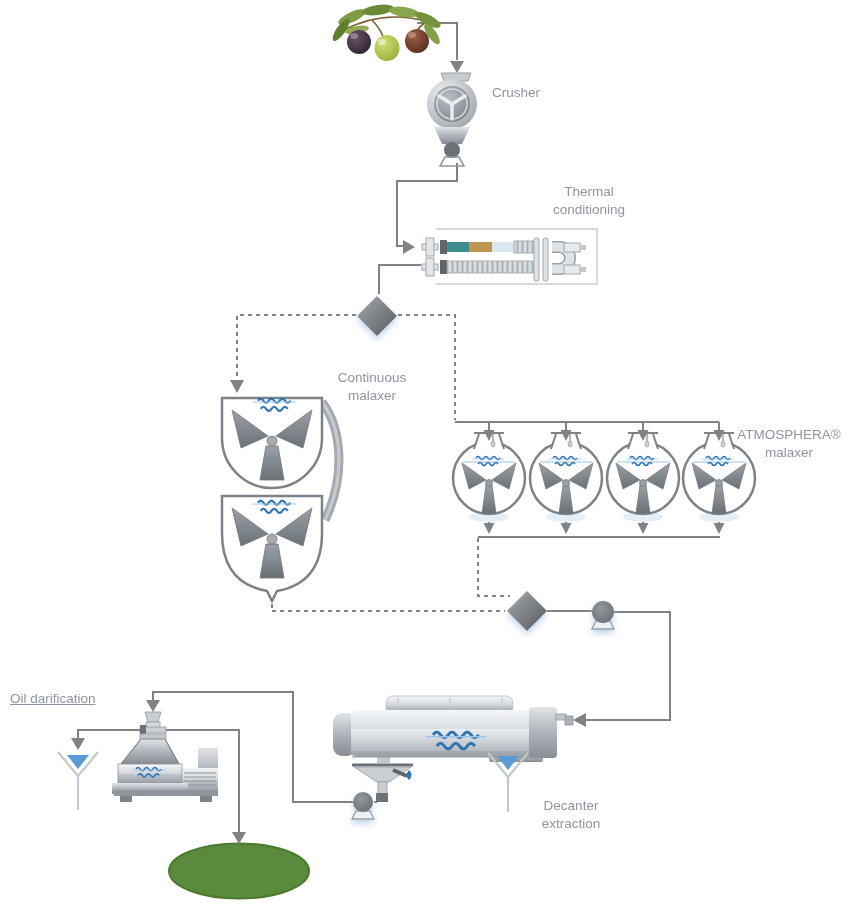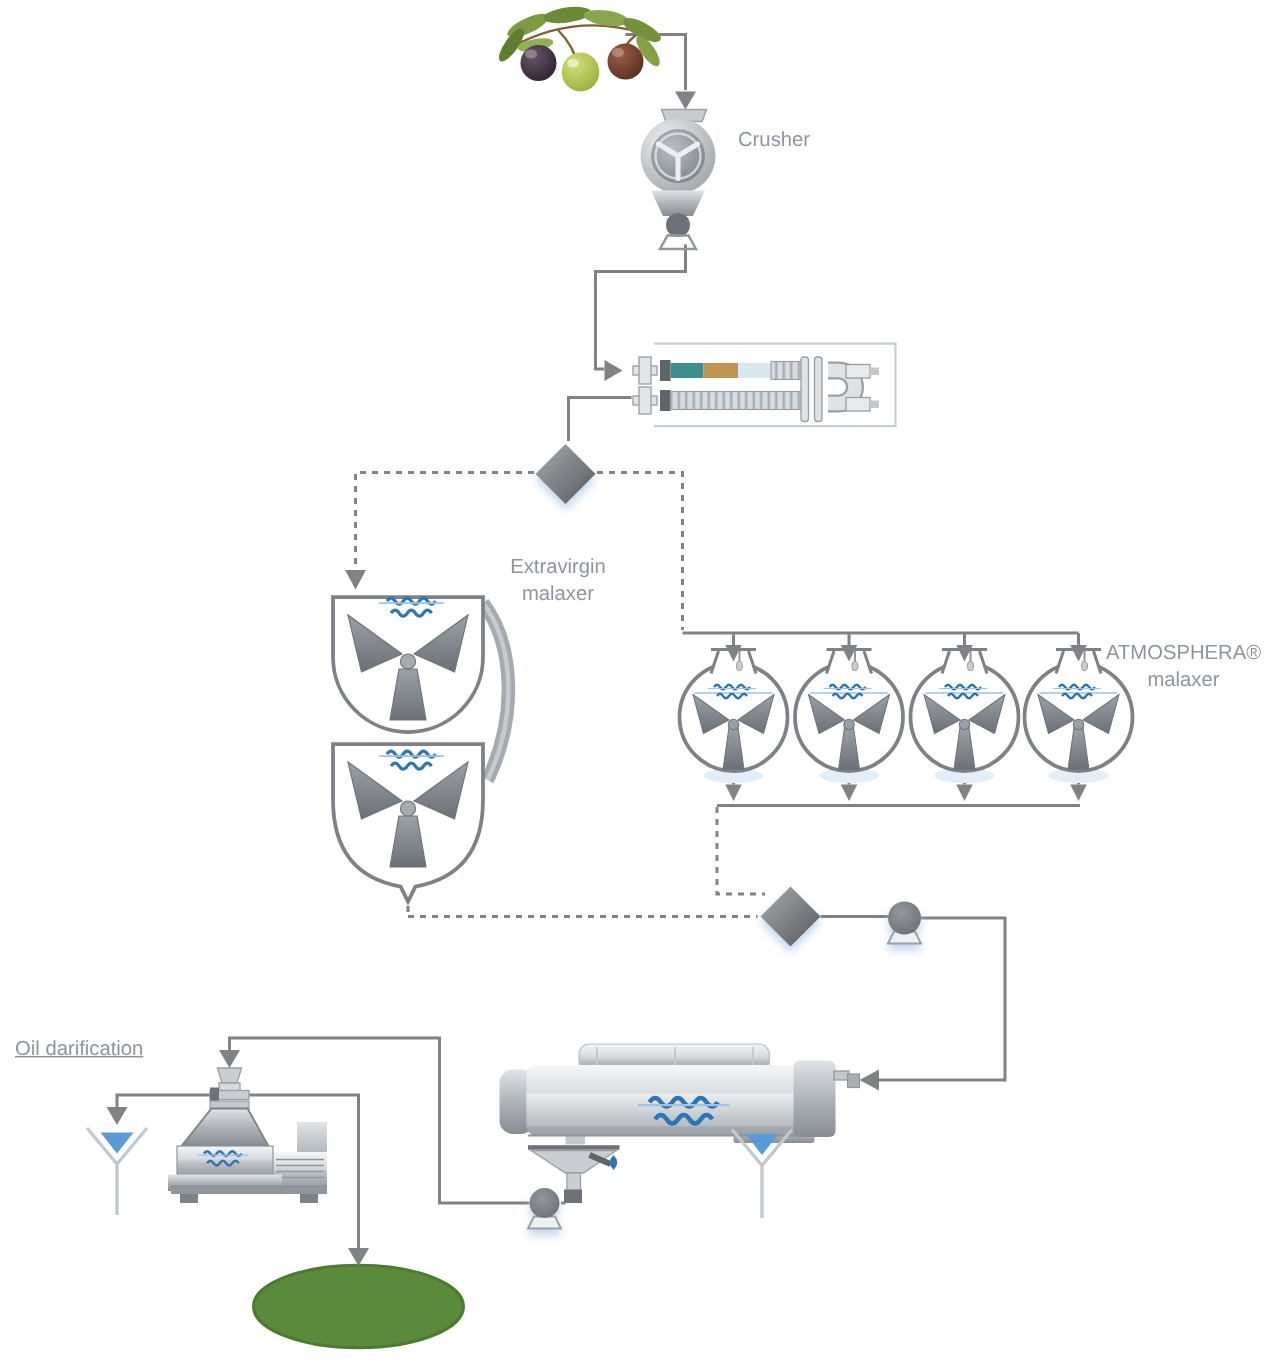--- a/index.html
+++ b/index.html
@@ -335,27 +335,35 @@
     <polygon points="713.5,523 724.5,523 719,534"></polygon>
     <polygon points="586,713 586,727 573,720"></polygon>
     <polygon points="146,700 160,700 153,712"></polygon>
     <polygon points="71,738 85,738 78,750"></polygon>
     <polygon points="232,832 246,832 239,844"></polygon>
   </g>
 </svg>
 
 <div class="lbl" style="left:492px;top:84px;">Crusher</div>
 
+<div class="lbl center" style="left:519px;top:183px;width:140px;">
+  <span>Thermal</span><br>
+  <span>conditioning</span>
+</div>
 
 <div class="lbl center" style="left:302px;top:369px;width:140px;">
-  <span>Extravirgin</span><br>
+  <span>Continuous</span><br>
   <span>malaxer</span>
 </div>
 
 <div class="lbl center" style="left:714px;top:426px;width:150px;">
   <span>ATMOSPHERA®</span><br>
   <span>malaxer</span>
 </div>
 
+<div class="lbl center" style="left:501px;top:797px;width:140px;">
+  <span>Decanter</span><br>
+  <span>extraction</span>
+</div>
 
 <div class="lbl" style="left:10px;top:690px;text-decoration:underline;">Oil darification</div>
 
 </div>
 
 </body></html>

